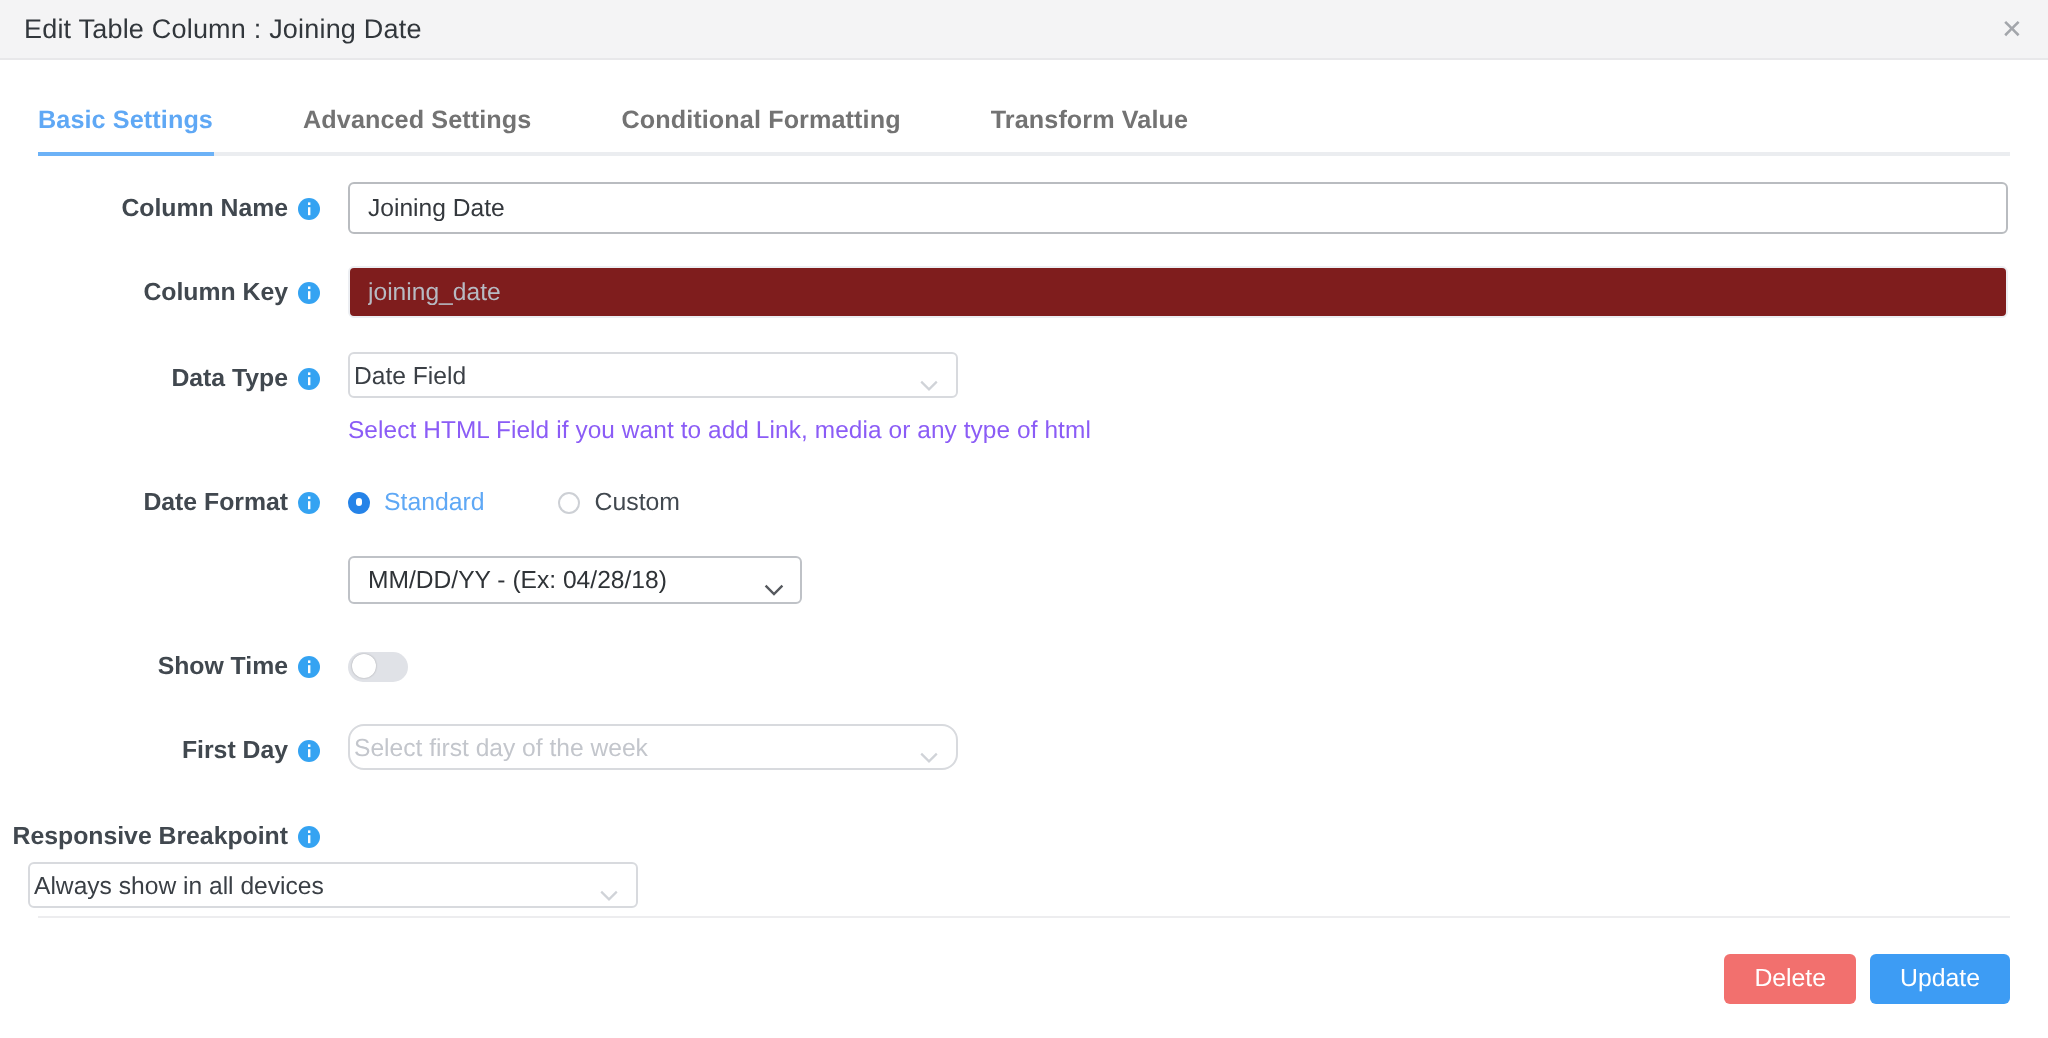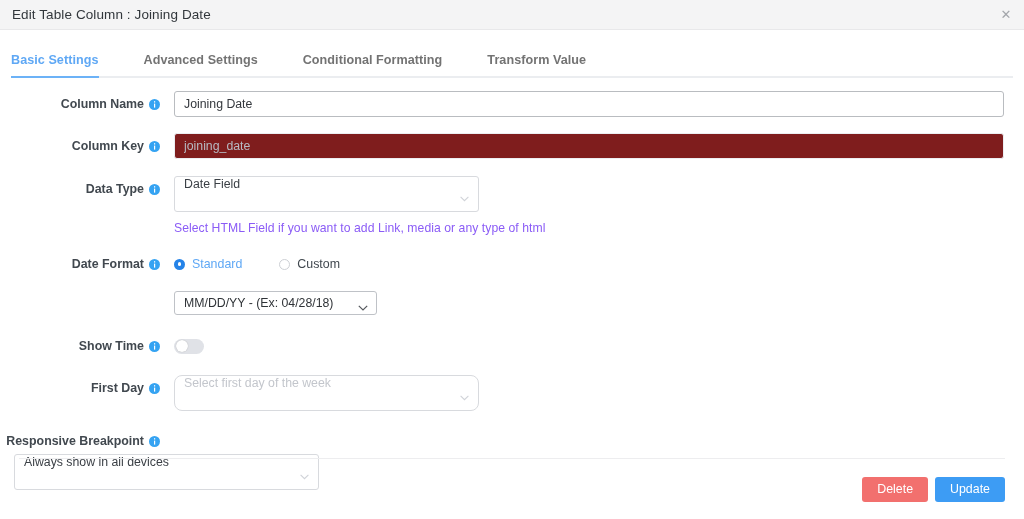--- a/index.html
+++ b/index.html
@@ -43,21 +43,21 @@
     align-items: center;
     justify-content: center;
     color: #a3a6ab;
     font-size: 13px;
     cursor: pointer;
     user-select: none;
   }
 
   
   .tab-bar {
-    margin: 0 11px;
+    margin: 0 19px;
     height: 34px;
     display: flex;
     align-items: flex-end;
     border-bottom: 2px solid #ebedf0;
     padding-top: 12px;
   }
   .tab {
     font-size: 12.6px;
     font-weight: bold;
     color: #737373;
@@ -142,28 +142,28 @@
     background: #7f1d1d;
     border: 1px solid #eceef2;
     color: #b7bac2;
   }
   .text-input.disabled::placeholder { color:#b7bac2; }
 
   
   .soft-select {
     position: relative;
     width: 305px;
-    height: 36px;
+    height: 23px;
     box-sizing: border-box;
     border: 1px solid #d8dade;
     border-radius: 3px;
     background: #fff;
     display: flex;
-    align-items: flex-start;
-    padding: 0 9px;
+    align-items: center;
+    padding: 0 2px;
     font-size: 12.3px;
     color: #3a3f45;
     cursor: pointer;
   }
   .soft-select.placeholder-style { color:#c3c6cc;border-radius:8px; }
   .soft-select .chev {
     position: absolute;
     right: 9px;
     top: 50%;
     margin-top: -3px;
@@ -212,21 +212,21 @@
     height: 3.5px;
     border-radius: 50%;
     background: #fff;
   }
   .radio-label { font-size: 12.4px; color: #41484f; }
   .radio-label.selected { color: #5fa8f5; }
 
   
   .hard-select {
     position: relative;
-    width: 203px;
+    width: 227px;
     height: 24px;
     box-sizing: border-box;
     border: 1px solid #bfc2c7;
     border-radius: 3px;
     background: #fff;
     display: flex;
     align-items: center;
     padding: 4px 9px;
     font-size: 12.3px;
     color: #2f3337;

